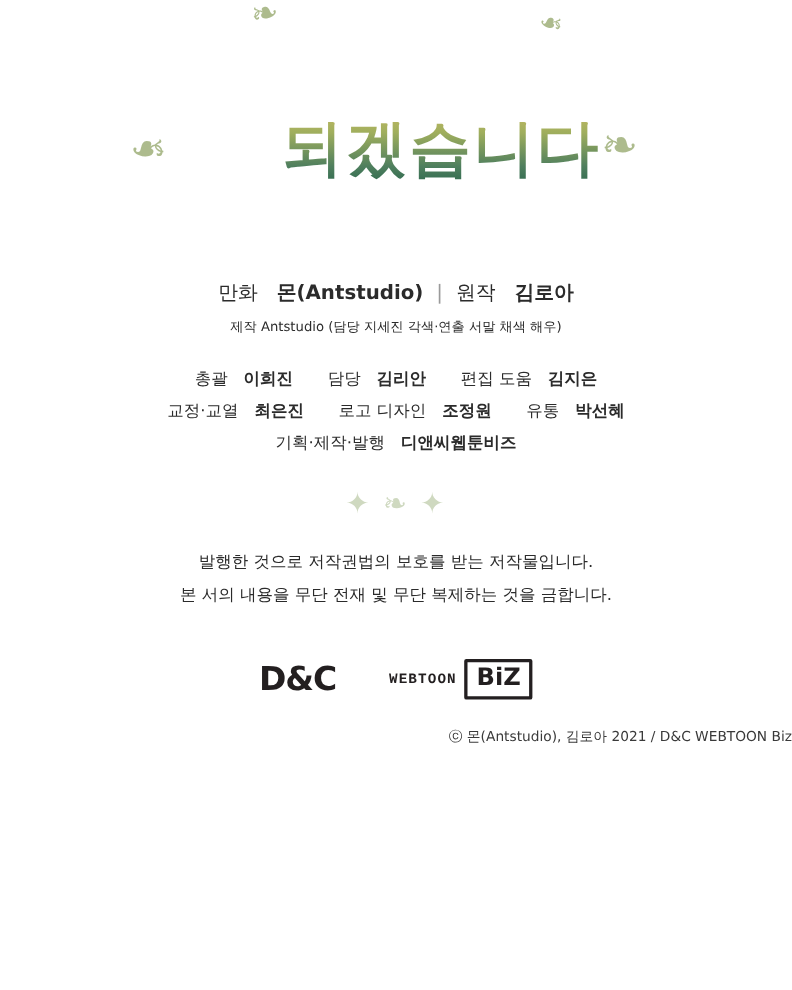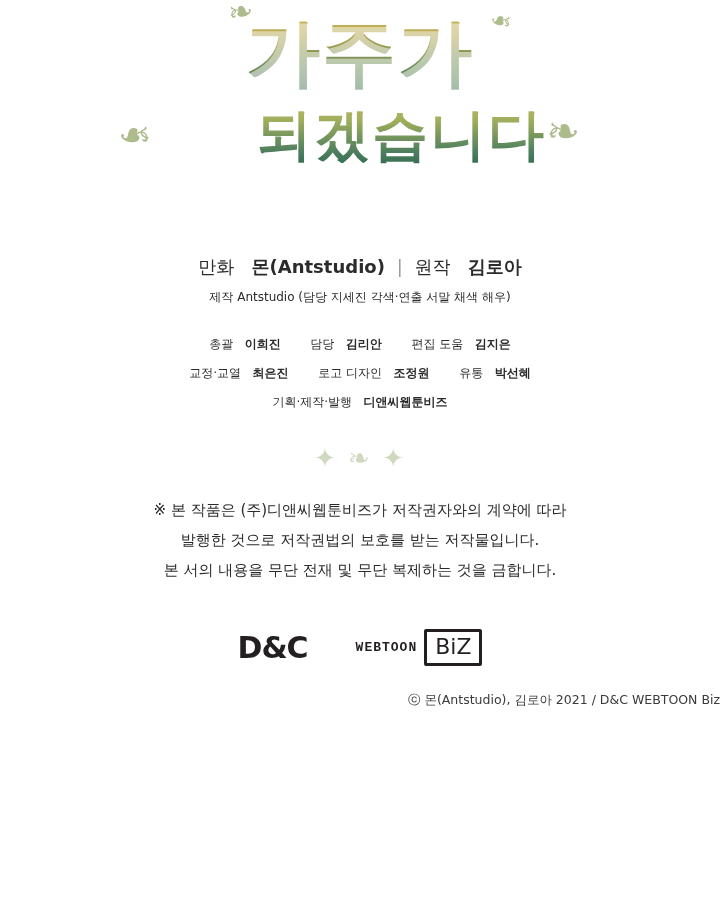--- a/index.html
+++ b/index.html
@@ -77,21 +77,21 @@
   .credit-row {
     font-size: 12px;
     line-height: 30px;
     white-space: nowrap;
   }
   .credit-row .lbl { font-weight: normal; }
   .credit-row .nm  { font-weight: bold; }
   .credit-row .sep { color: #9a9a9a; padding: 0 6px; }
   .credit-block-1 .credit-row:first-child { font-size: 18px; }
   .credit-block-2 { margin-top: 18px; }
-  .credit-block-2 .credit-row { font-size: 12px; line-height: 29px; }
+  .credit-block-2 .credit-row { font-size: 15px; line-height: 29px; }
   .credit-block-2 .gap { display: inline-block; width: 22px; }
 
   
   .ornament {
     margin: 26px auto 0;
     width: 140px;
     height: 30px;
     text-align: center;
     color: #cfd9c0;
     font-size: 26px;
@@ -145,21 +145,21 @@
     line-height: 16px;
     margin-left: 48px;
   }
   .logo-biz {
     border: 3px solid #231f20;
     border-radius: 2px;
     padding: 2px 8px 4px 8px;
     display: flex;
     align-items: center;
     font-family: "DejaVu Sans", sans-serif;
-    font-weight: normal;
+    font-weight: bold;
     font-size: 22px;
     letter-spacing: 0px;
     color: #231f20;
   }
 
   
   .copyright {
     margin-top: 26px;
     text-align: right;
     font-family: "DejaVu Sans", sans-serif;
@@ -168,21 +168,20 @@
   }
 </style>
 </head>
 <body>
 
 <div class="page">
 
   <div class="title-art">
     <span class="flourish topleft">❧</span>
     <span class="flourish topright">❧</span>
-    <div class="title-line title-line-1">가주가</div>
     <span class="flourish left">❧</span>
     <span class="flourish right">❧</span>
     <div class="title-line title-line-2">되겠습니다</div>
   </div>
 
   <div class="credits">
 
     <div class="credit-block-1">
       <div class="credit-row">
         <span class="lbl">만화</span>
@@ -227,21 +226,20 @@
         <span class="lbl">기획·제작·발행</span>
         <span>&nbsp;</span>
         <span class="nm">디앤씨웹툰비즈</span>
       </div>
     </div>
   </div>
 
   <div class="ornament">✦ ❧ ✦</div>
 
   <div class="legal">
-    <div>※ 본 작품은 (주)디앤씨웹툰비즈가 저작권자와의 계약에 따라</div>
     <div>발행한 것으로 저작권법의 보호를 받는 저작물입니다.</div>
     <div>본 서의 내용을 무단 전재 및 무단 복제하는 것을 금합니다.</div>
   </div>
 
   <div class="logo-wrap">
     <div class="logo">
       <div class="logo-left">
         <div class="logo-dc">D&amp;C</div>
         <div class="logo-webtoon">WEBTOON</div>
       </div>

